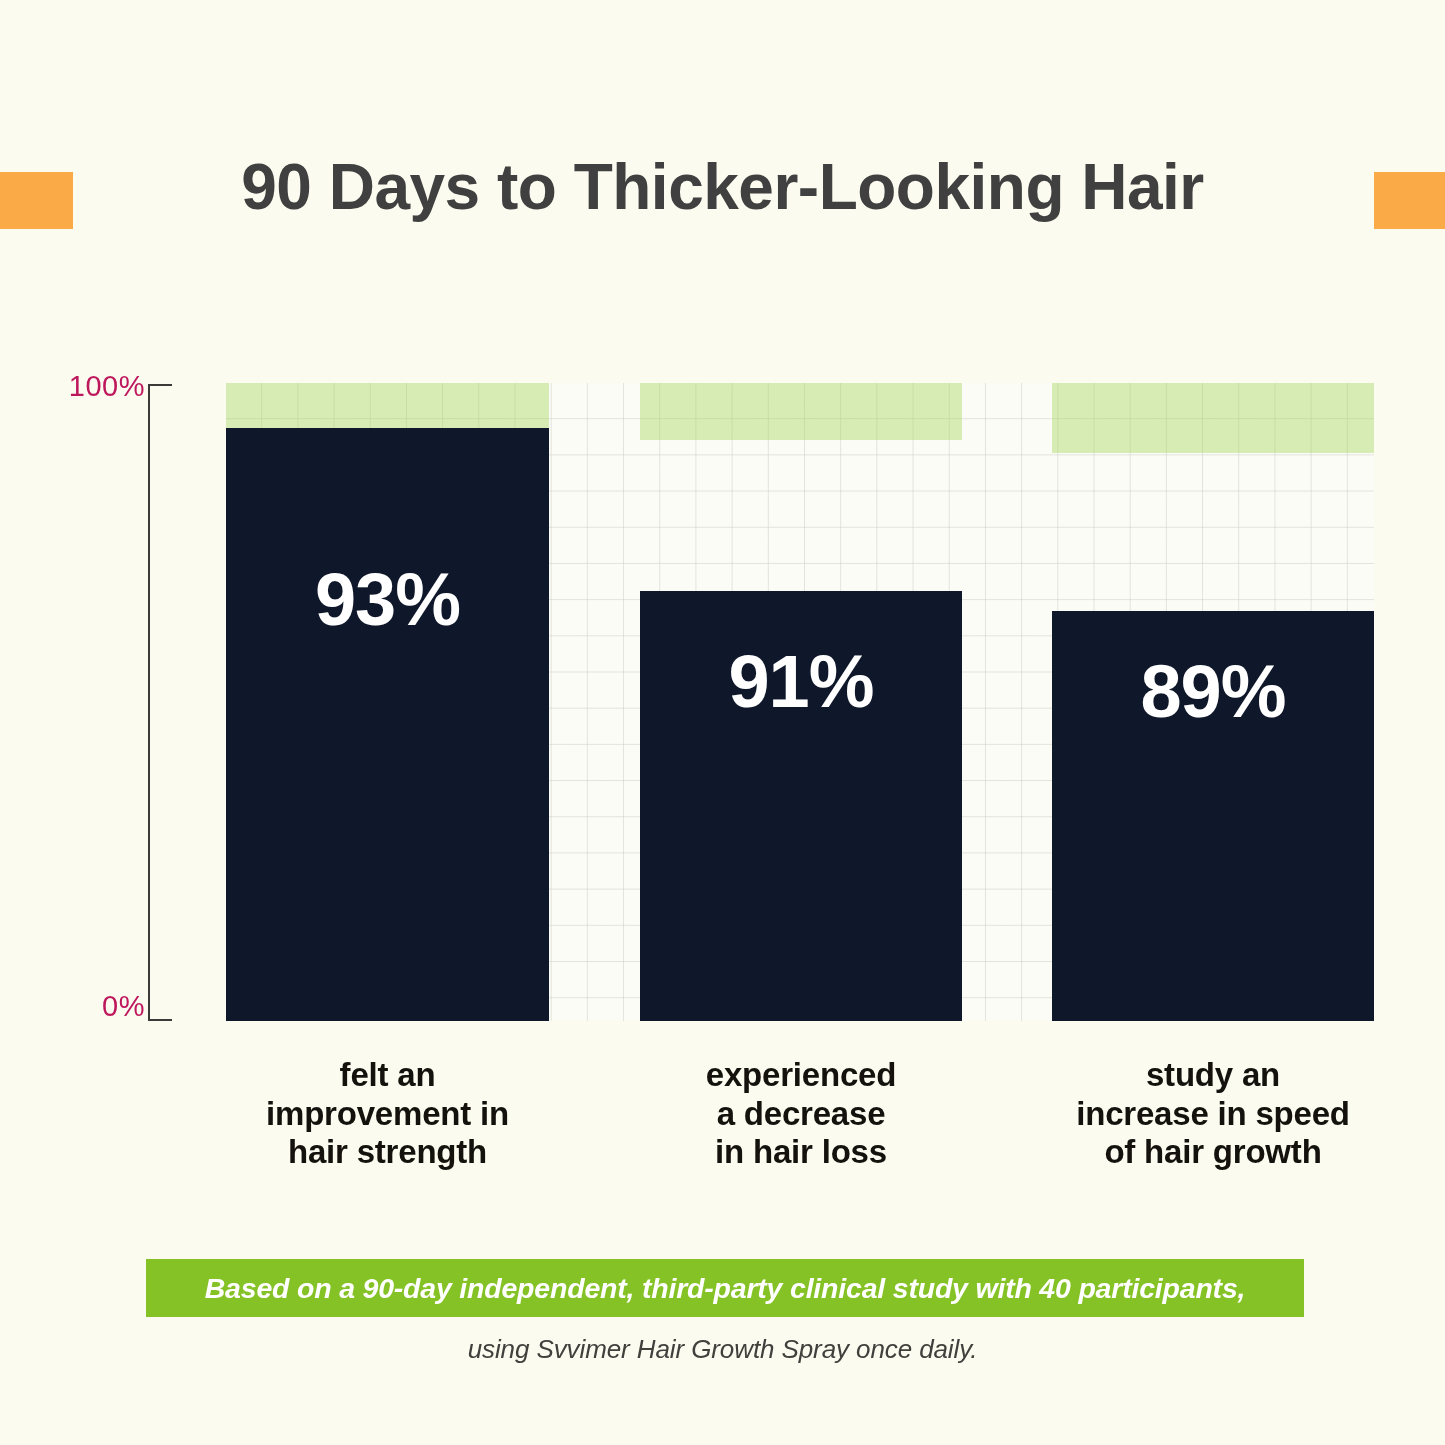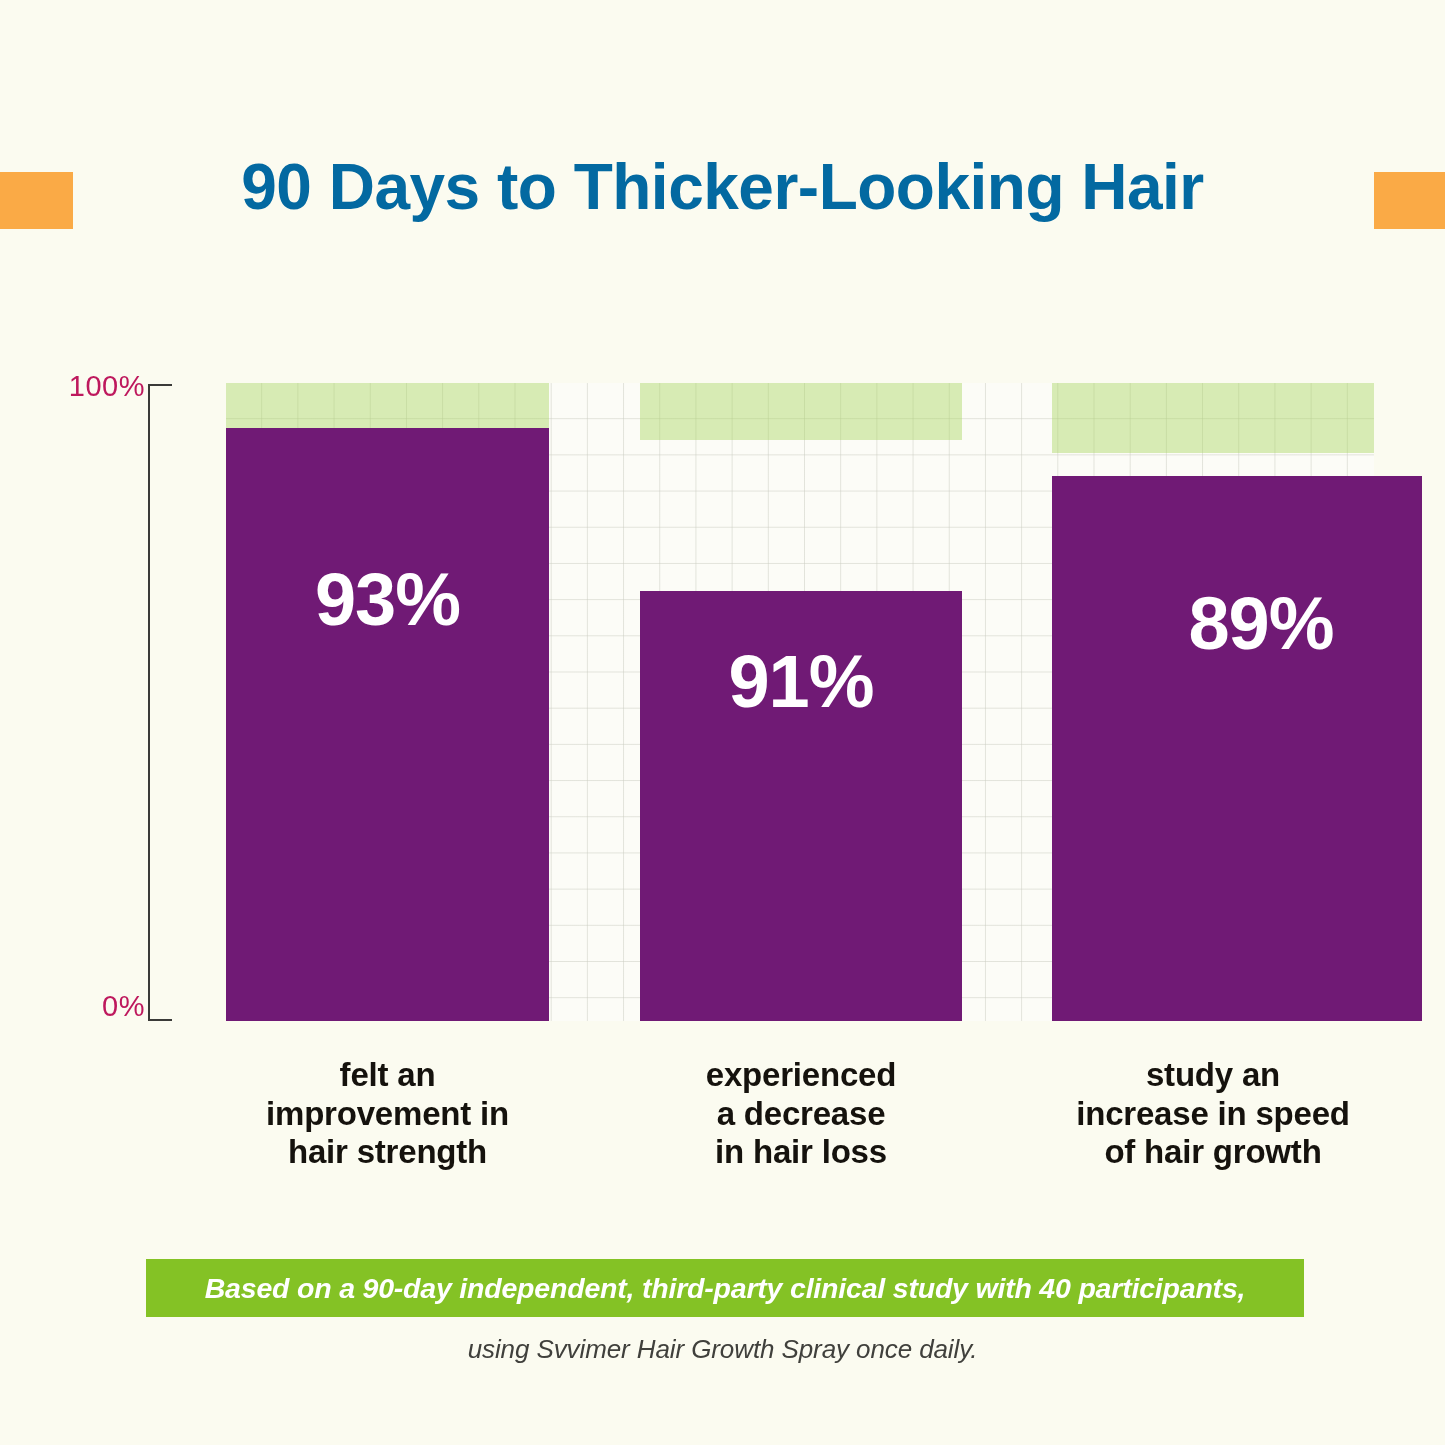--- a/index.html
+++ b/index.html
@@ -31,21 +31,21 @@
   .accent-left  { left: 0px;  width: 73px; }
   .accent-right { left: 1374px; right: 0px; }
 
   
   #title {
     position: absolute;
     top: 152px;
     left: 0;
     width: 1445px;
     text-align: center;
-    color: #0369a1;
+    color: #404040;
     font-size: 64px;
     font-weight: bold;
     letter-spacing: -0.5px;
     line-height: 1.1;
     white-space: nowrap;
   }
 
   
   #chart {
     position: absolute;
@@ -103,21 +103,21 @@
     left: 0;
     top: 0;
     width: 100%;
     background: rgba(164, 211, 89, 0.42);
   }
   .bar-fill {
     position: absolute;
     left: 0;
     bottom: 0;
     width: 100%;
-    background: #701a75;
+    background: #0f172a;
     display: flex;
     align-items: center;
     justify-content: center;
   }
   .bar-value {
     color: #ffffff;
     font-size: 74px;
     font-weight: bold;
     letter-spacing: -1px;
     position: relative;
@@ -203,21 +203,21 @@
 
     <div class="bar-col" id="col-1">
       <div class="bar-remainder" style="height: 57.42px;"></div>
       <div class="bar-fill" style="height: 430px;">
         <span class="bar-value">91%</span>
       </div>
     </div>
 
     <div class="bar-col" id="col-2">
       <div class="bar-remainder" style="height: 70.18px;"></div>
-      <div class="bar-fill" style="height: 545px; padding-left: 48px;">
+      <div class="bar-fill" style="height: 410px;">
         <span class="bar-value">89%</span>
       </div>
     </div>
 
     <div class="bar-caption" id="cap-1">
       <div>experienced</div>
       <div>a decrease</div>
       <div>in hair loss</div>
     </div>
 

